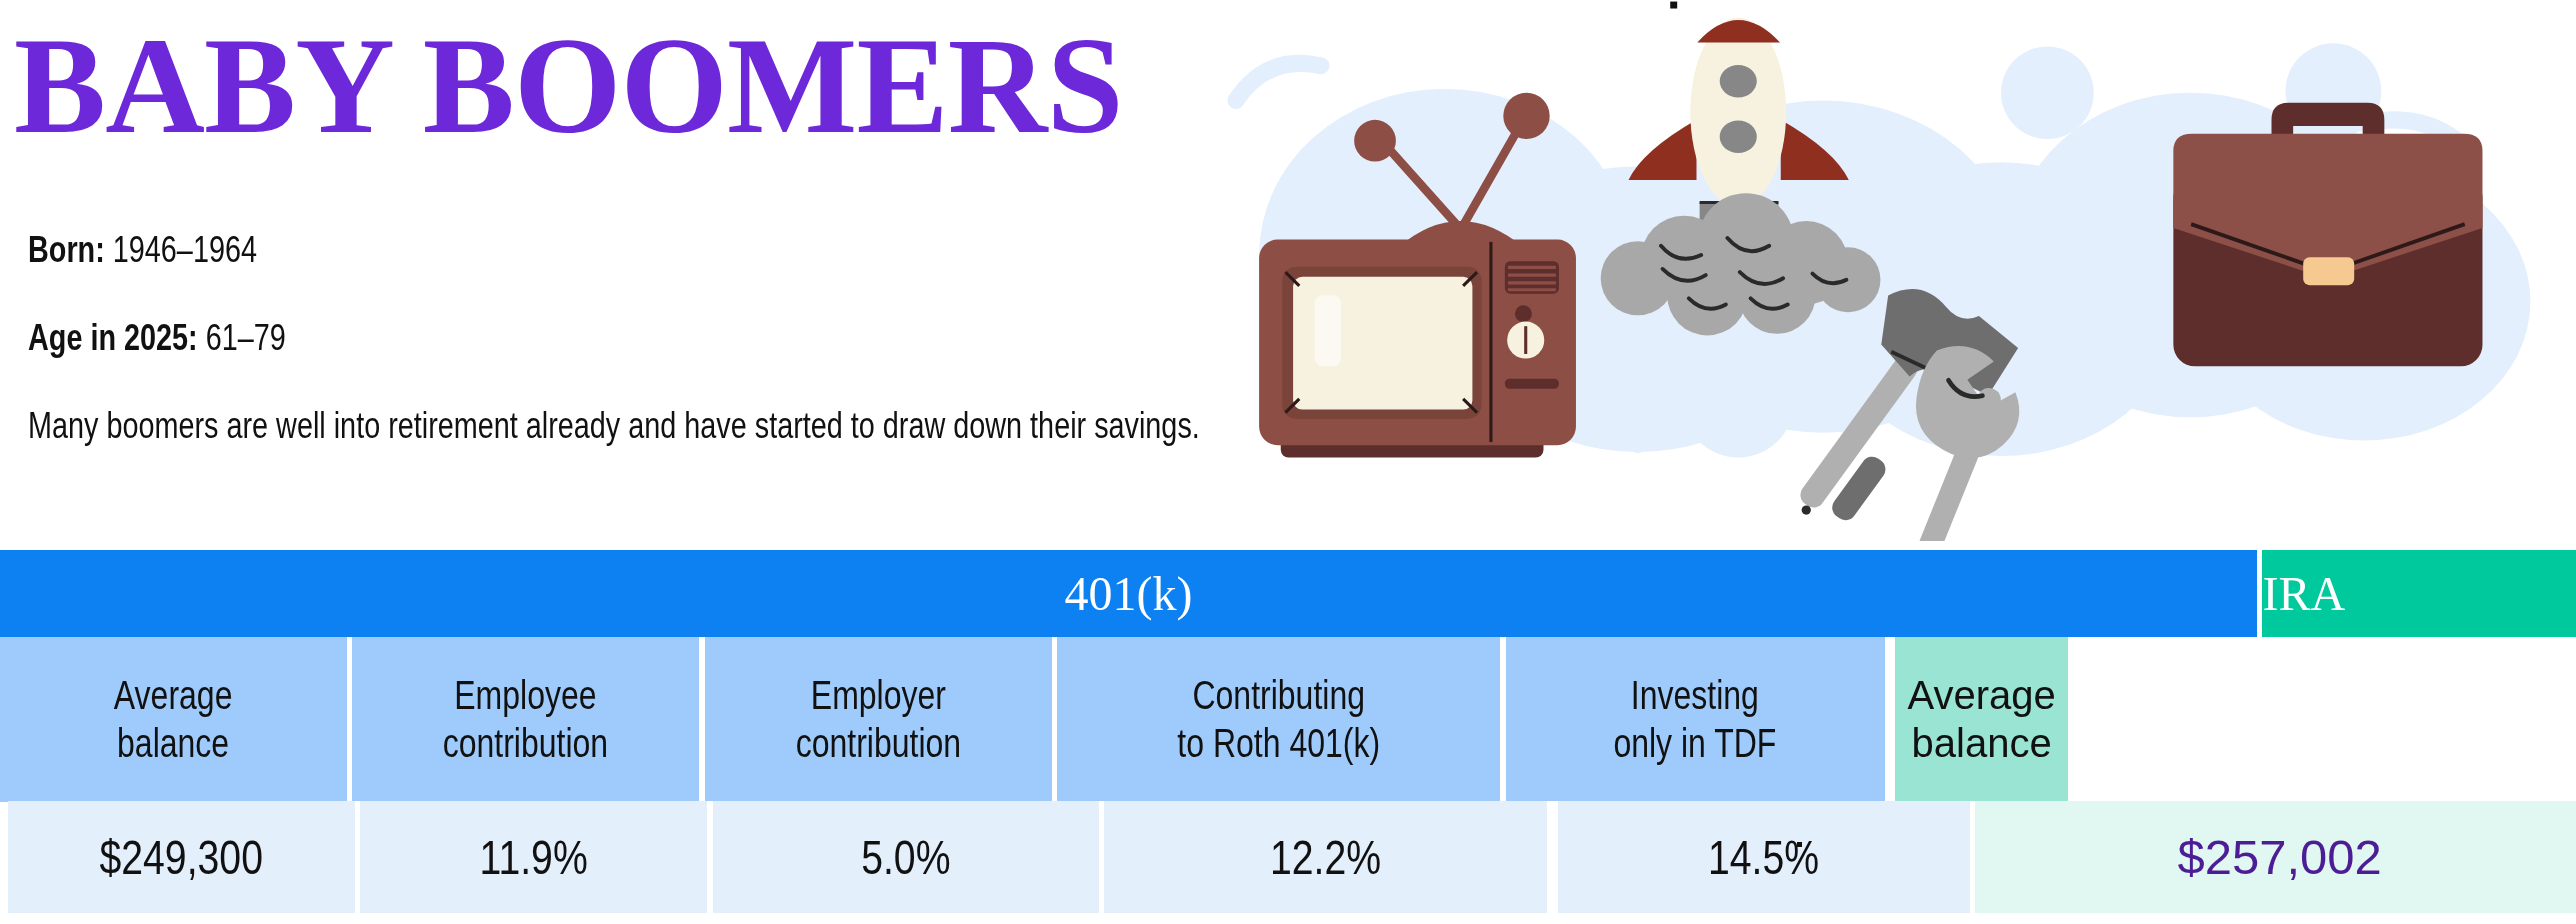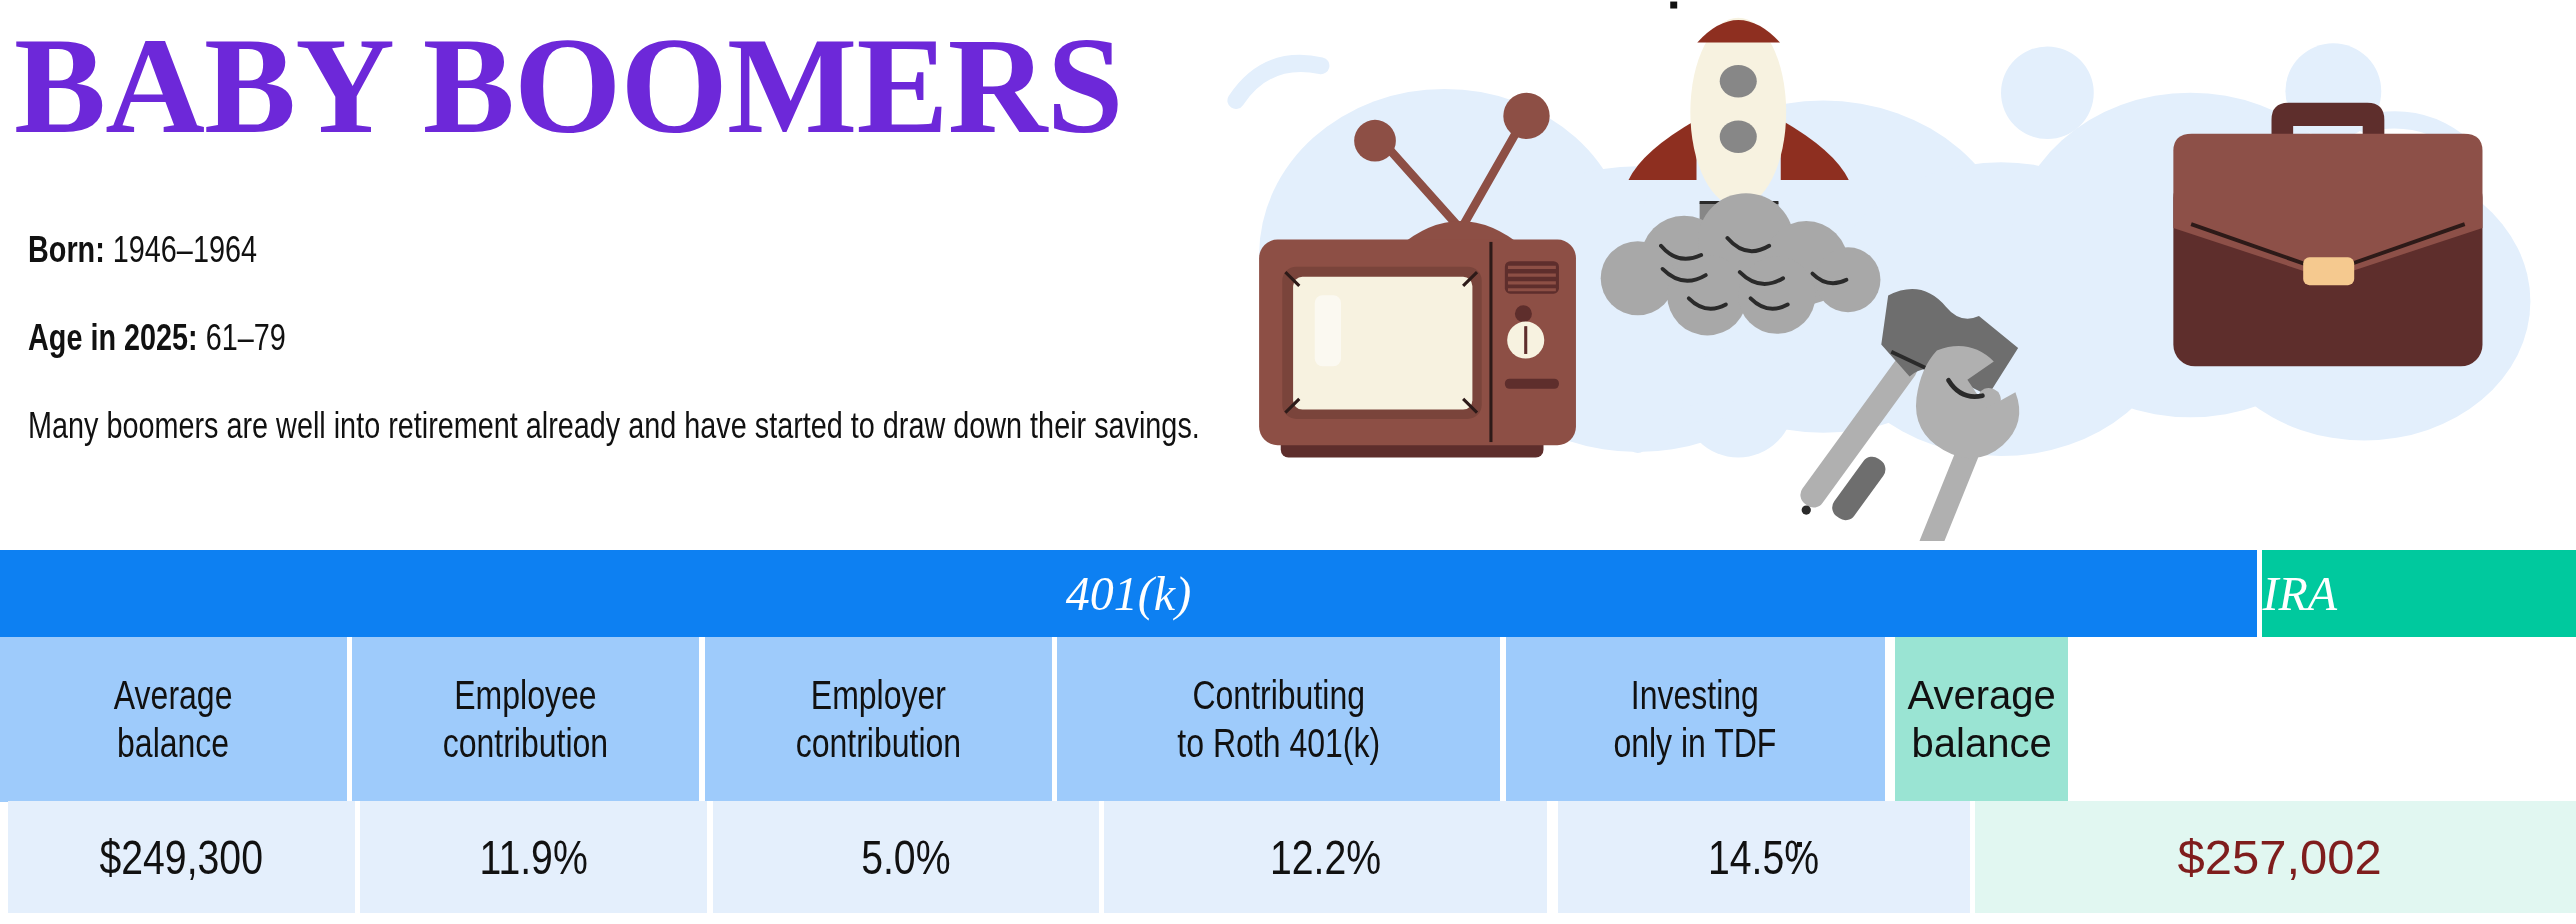--- a/index.html
+++ b/index.html
@@ -26,21 +26,21 @@
         font-size:36px;line-height:1.34;color:#111;
         transform:scaleX(0.80);transform-origin:left top;}
 
   
   #art{position:absolute;left:1205px;top:0px;width:1371px;height:541px;}
   #art svg{display:block;width:100%;height:100%;}
 
   
   #table{position:absolute;left:0;top:550px;width:2576px;height:363px;}
 
-  .grp-row{position:absolute;left:0;top:0;width:2576px;height:87px;display:flex;font-style:italic;}
+  .grp-row{position:absolute;left:0;top:0;width:2576px;height:87px;display:flex;}
   .grp-401{width:2257px;background:#0d80f2;display:flex;align-items:center;justify-content:center;}
   .grp-gap{width:5.4px;background:#ffffff;}
   .grp-ira{flex:1;background:#00c99e;display:flex;align-items:center;justify-content:flex-start;}
   .grp-label{font-family:"Liberation Serif","DejaVu Serif",serif;
              font-size:48px;color:#ffffff;line-height:1;}
 
   .sub-row{position:absolute;left:0;top:87px;width:2068px;height:165px;display:flex;}
   .data-row{position:absolute;left:0;top:251px;width:2576px;height:112px;display:flex;padding-left:8px;}
 
   .cell{display:flex;align-items:center;justify-content:center;text-align:center;}
@@ -48,21 +48,21 @@
   .c401d{background:#e4effc;}
   .cira{background:#9ae4d3;}
   .cirad{background:#e1f7f1;}
   .div{width:5.4px;background:#ffffff;flex:0 0 5.4px;}
 
   .sub-txt{font-size:40px;line-height:1.18;color:#111;
            transform:scaleX(0.80);transform-origin:center center;white-space:nowrap;}
   .val-txt{font-size:49px;line-height:1;color:#111;
            transform:scaleX(0.80);transform-origin:center center;white-space:nowrap;}
   .ira-sub{font-size:40px;line-height:1.18;color:#111;white-space:nowrap;}
-  .ira-val{font-size:49px;line-height:1;color:#7f1d1d;white-space:nowrap;}
+  .ira-val{font-size:49px;line-height:1;color:#4c1d95;white-space:nowrap;}
 
   .speck{position:absolute;left:1797px;top:842px;width:5.4px;height:5.4px;background:#111;}
 </style>
 </head>
 <body>
 
 <div id="top">
 
   <div id="title">BABY BOOMERS</div>
 

